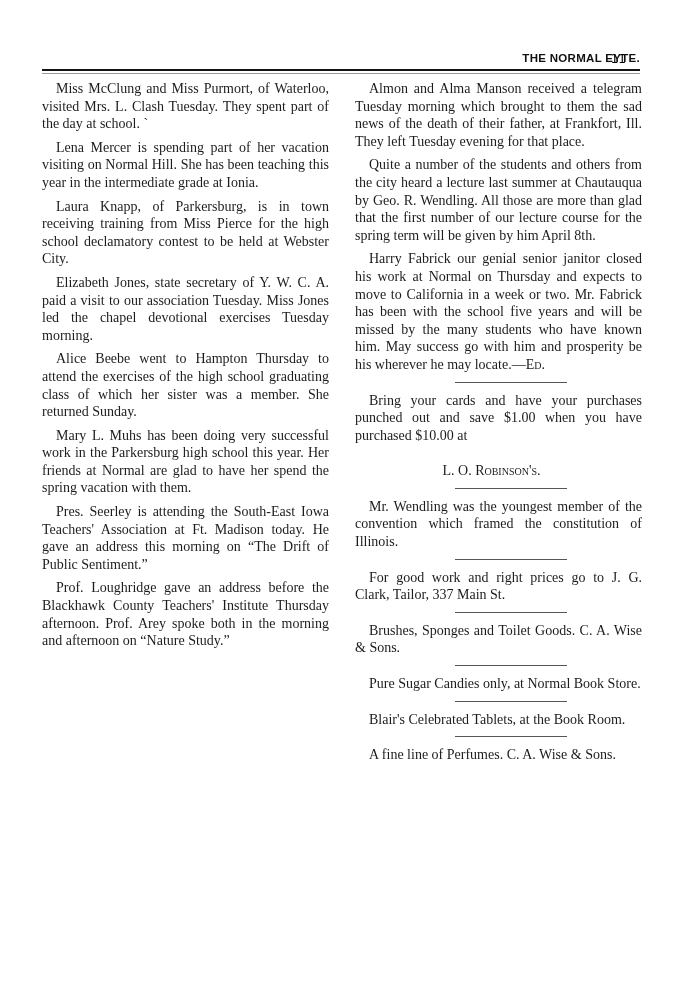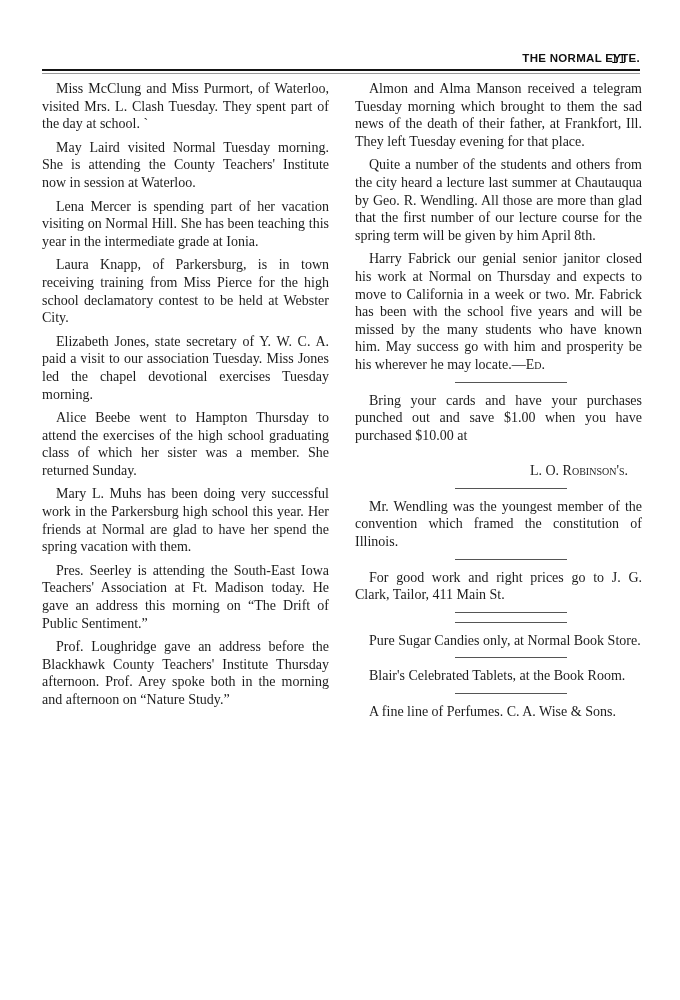--- a/index.html
+++ b/index.html
@@ -76,20 +76,21 @@
       margin-bottom: 6px;
       text-align: justify;
     }
     .para-last-right {
       text-align: right;
       padding-right: 14px;
       margin-bottom: 6px;
     }
     .signature {
       font-variant: small-caps;
+      text-align: center;
     }
     .sep {
       width: 112px;
       height: 0;
       border-top: 1px solid #555;
       margin: 8px auto 9px auto;
       position: relative;
       left: 12px;
     }
     .tight { margin-bottom: 18px; }
@@ -99,21 +100,20 @@
 
 <div class="page-header">
   <div class="running-title">THE NORMAL EYTE.</div>
   <div class="page-number">11</div>
 </div>
 <div class="header-rule"></div>
 <div class="header-rule-thin"></div>
 
 <div class="column col-left">
   <p class="para">Miss McClung and Miss Purmort, of Waterloo, visited Mrs. L. Clash Tuesday. They spent part of the day at school. `</p>
-  <p class="para">May Laird visited Normal Tuesday morning. She is attending the County Teachers' Institute now in session at Waterloo.</p>
   <p class="para">Lena Mercer is spending part of her vacation visiting on Normal Hill. She has been teaching this year in the intermediate grade at Ionia.</p>
   <p class="para">Laura Knapp, of Parkersburg, is in town receiving training from Miss Pierce for the high school declamatory contest to be held at Webster City.</p>
   <p class="para">Elizabeth Jones, state secretary of Y. W. C. A. paid a visit to our association Tuesday. Miss Jones led the chapel devotional exercises Tuesday morning.</p>
   <p class="para">Alice Beebe went to Hampton Thursday to attend the exercises of the high school graduating class of which her sister was a member. She returned Sunday.</p>
   <p class="para">Mary L. Muhs has been doing very successful work in the Parkersburg high school this year. Her friends at Normal are glad to have her spend the spring vacation with them.</p>
   <p class="para">Pres. Seerley is attending the South-East Iowa Teachers' Association at Ft. Madison today. He gave an address this morning on “The Drift of Public Sentiment.”</p>
   <p class="para">Prof. Loughridge gave an address before the Blackhawk County Teachers' Institute Thursday afternoon. Prof. Arey spoke both in the morning and afternoon on “Nature Study.”</p>
 </div>
 
 <div class="column col-right">
@@ -125,24 +125,25 @@
 
   <p class="para tight">Bring your cards and have your purchases punched out and save $1.00 when you have purchased $10.00 at</p>
   <p class="para-last-right signature">L. O. Robinson's.</p>
 
   <div class="sep"></div>
 
   <p class="para">Mr. Wendling was the youngest member of the convention which framed the constitution of Illinois.</p>
 
   <div class="sep"></div>
 
-  <p class="para">For good work and right prices go to J. G. Clark, Tailor, 411 Main St.</p>
+  <p class="para">For good work and right prices go to J. G. Clark, Tailor, 337 Main St.</p>
 
   <div class="sep"></div>
 
+  <p class="para">Brushes, Sponges and Toilet Goods. C. A. Wise &amp; Sons.</p>
 
   <div class="sep"></div>
 
   <p class="para">Pure Sugar Candies only, at Normal Book Store.</p>
 
   <div class="sep"></div>
 
   <p class="para">Blair's Celebrated Tablets, at the Book Room.</p>
 
   <div class="sep"></div>

